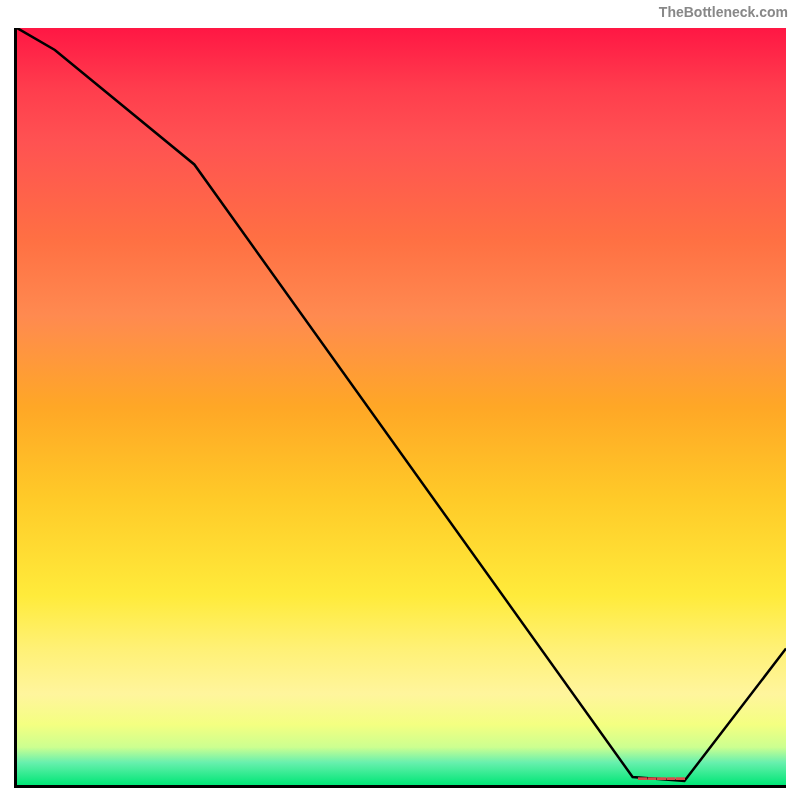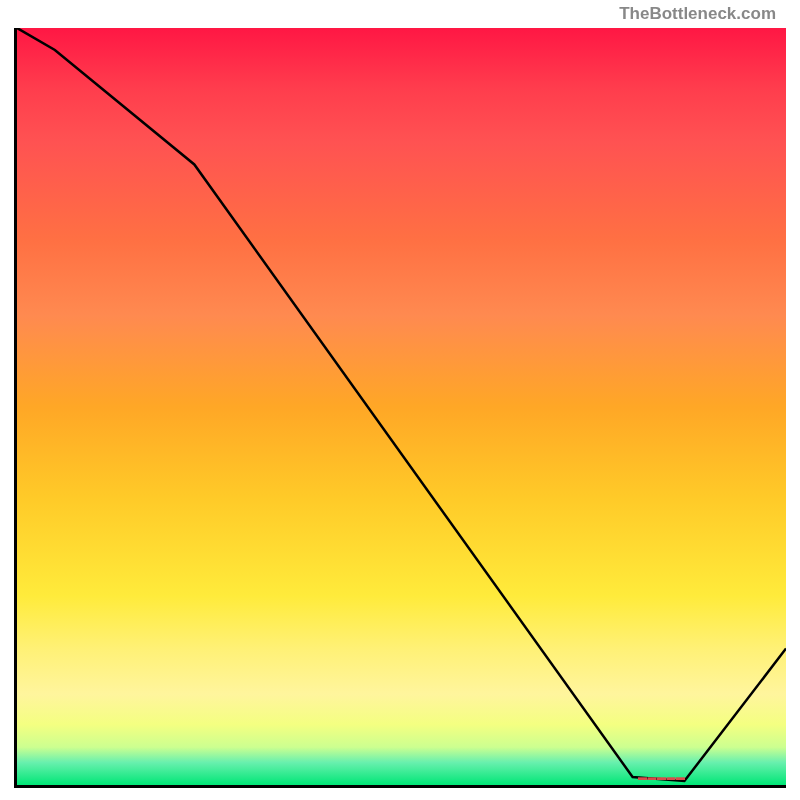--- a/index.html
+++ b/index.html
@@ -10,22 +10,22 @@
     body {
       width: 800px;
       height: 800px;
       background: #fff;
       position: relative;
       font-family: Arial, sans-serif;
     }
     .watermark {
       position: absolute;
       top: 4px;
-      right: 24px;
-      font-size: 17px;
+      right: 12px;
+      font-size: 14px;
       font-weight: bold;
       color: #888;
       z-index: 10;
       text-align: center;
     }
     .chart-container {
       position: absolute;
       top: 28px;
       left: 14px;
       width: 772px;

